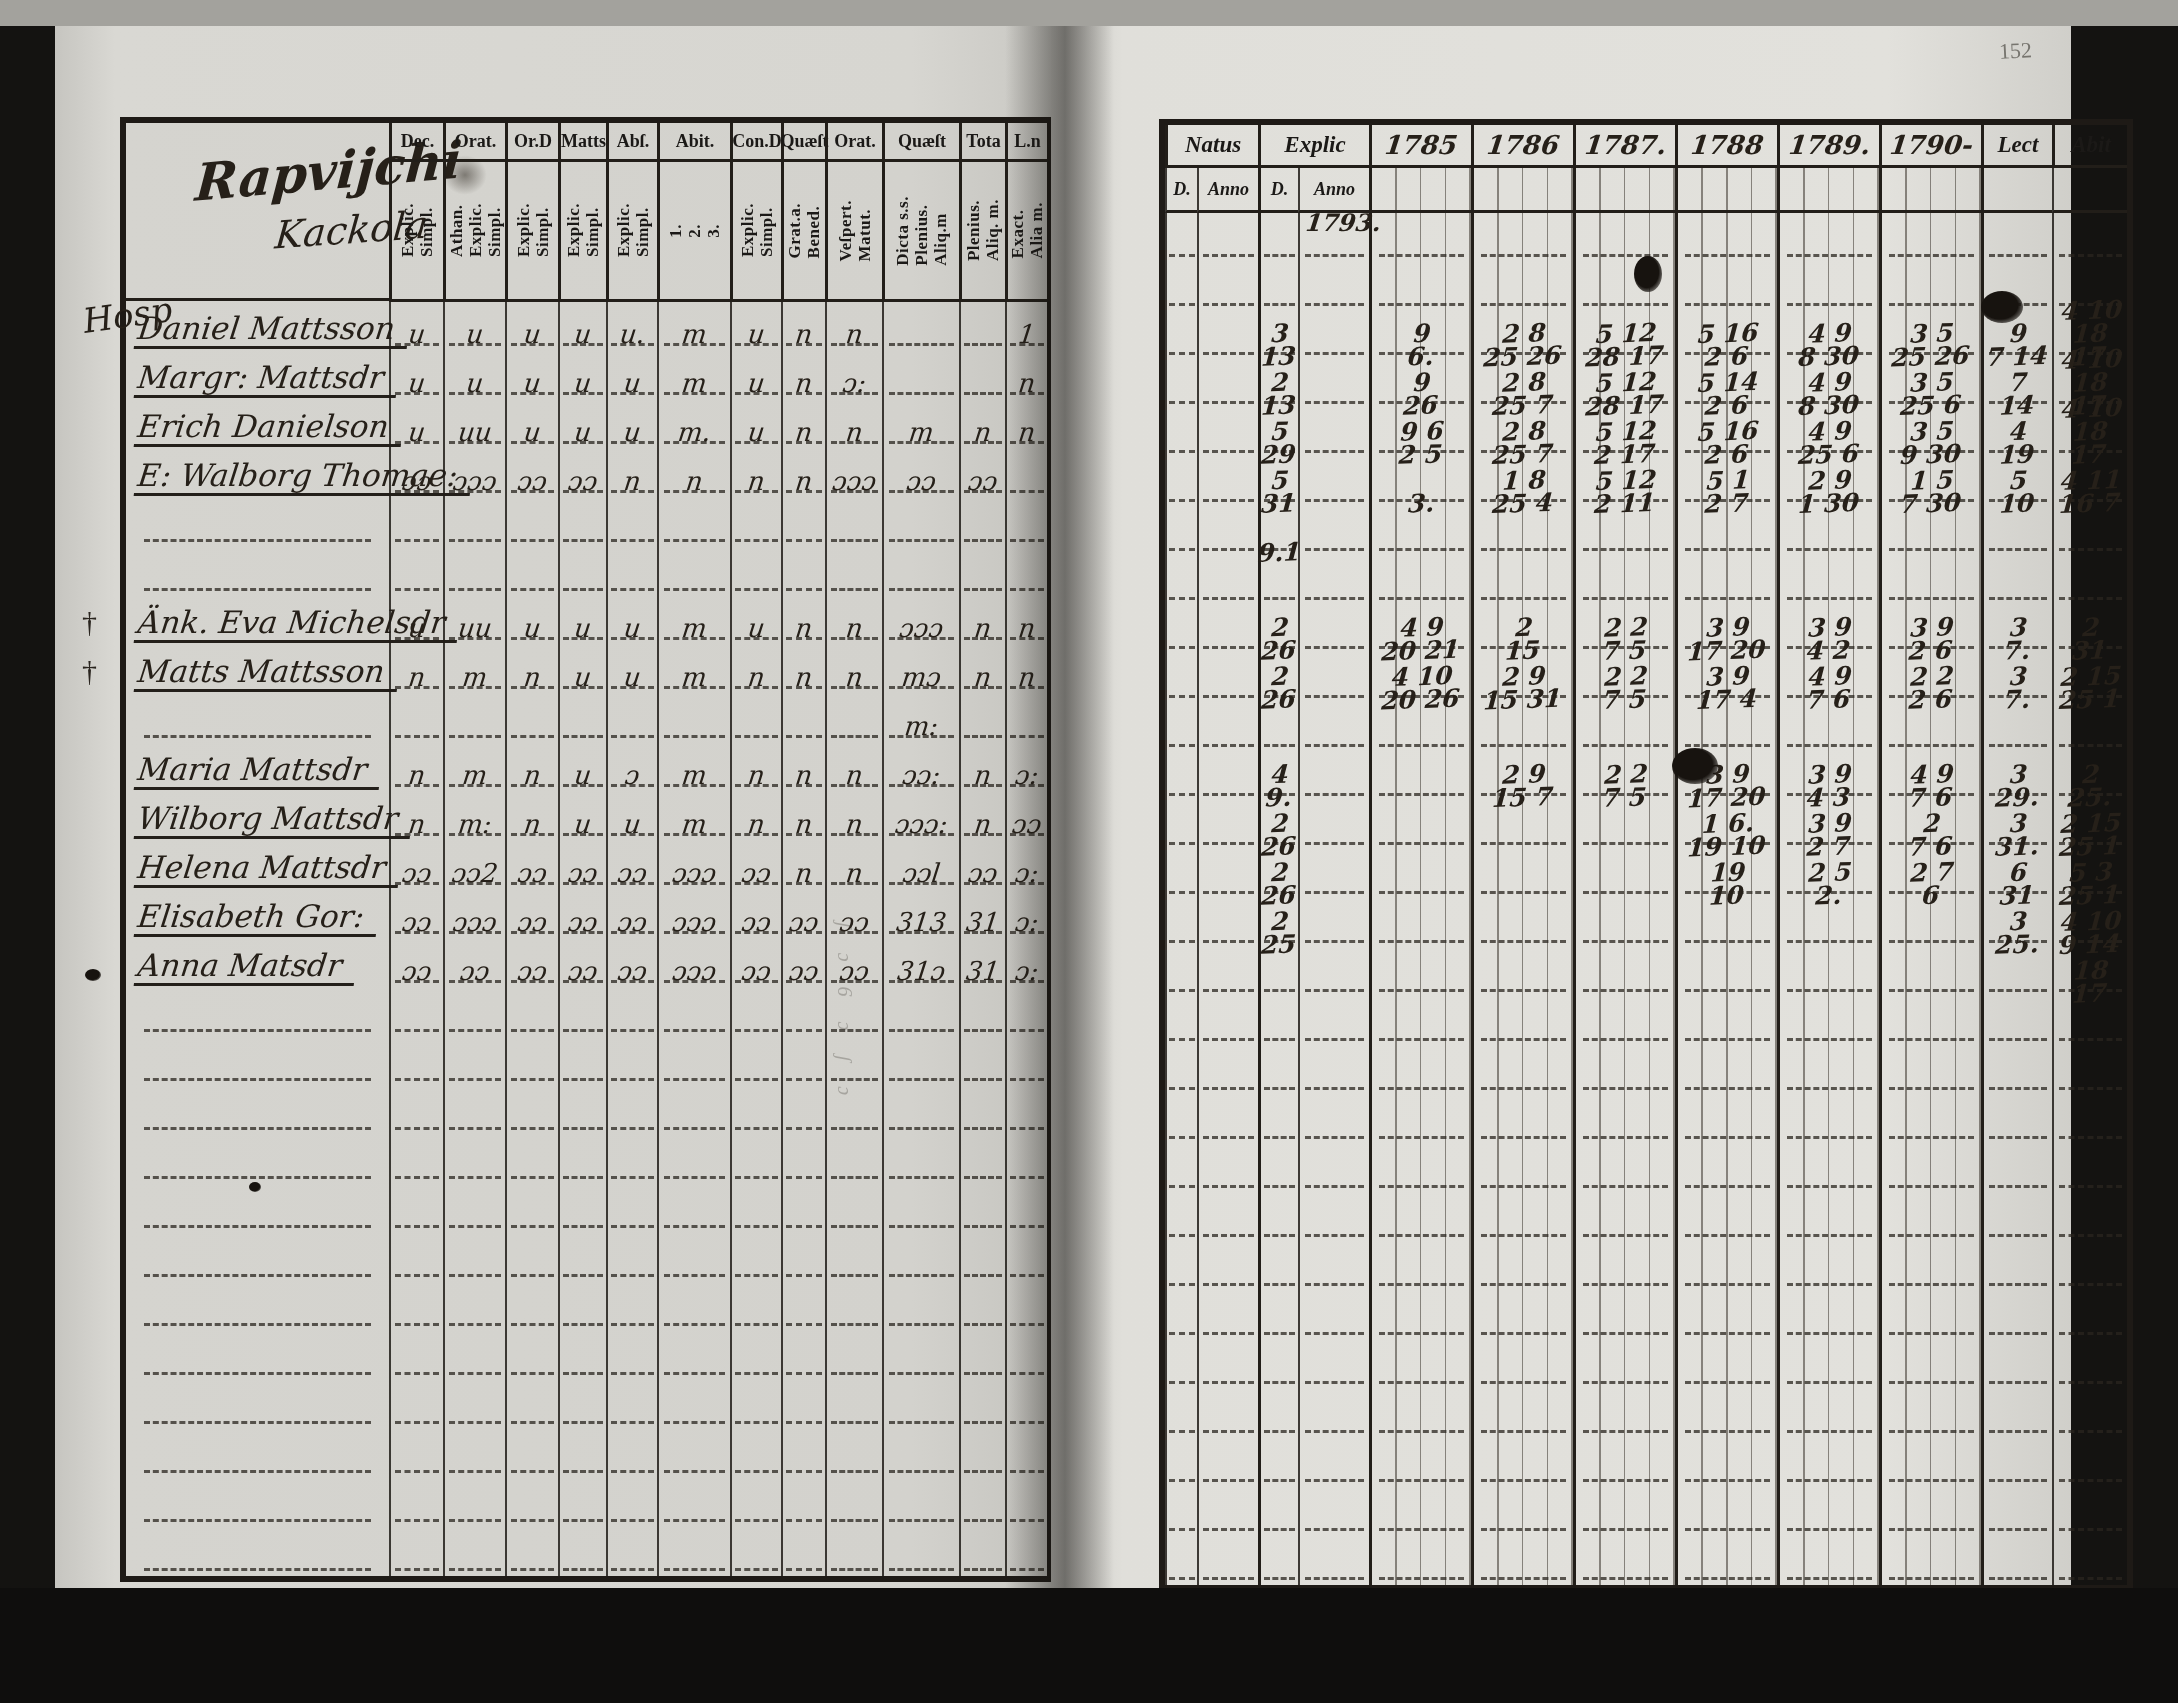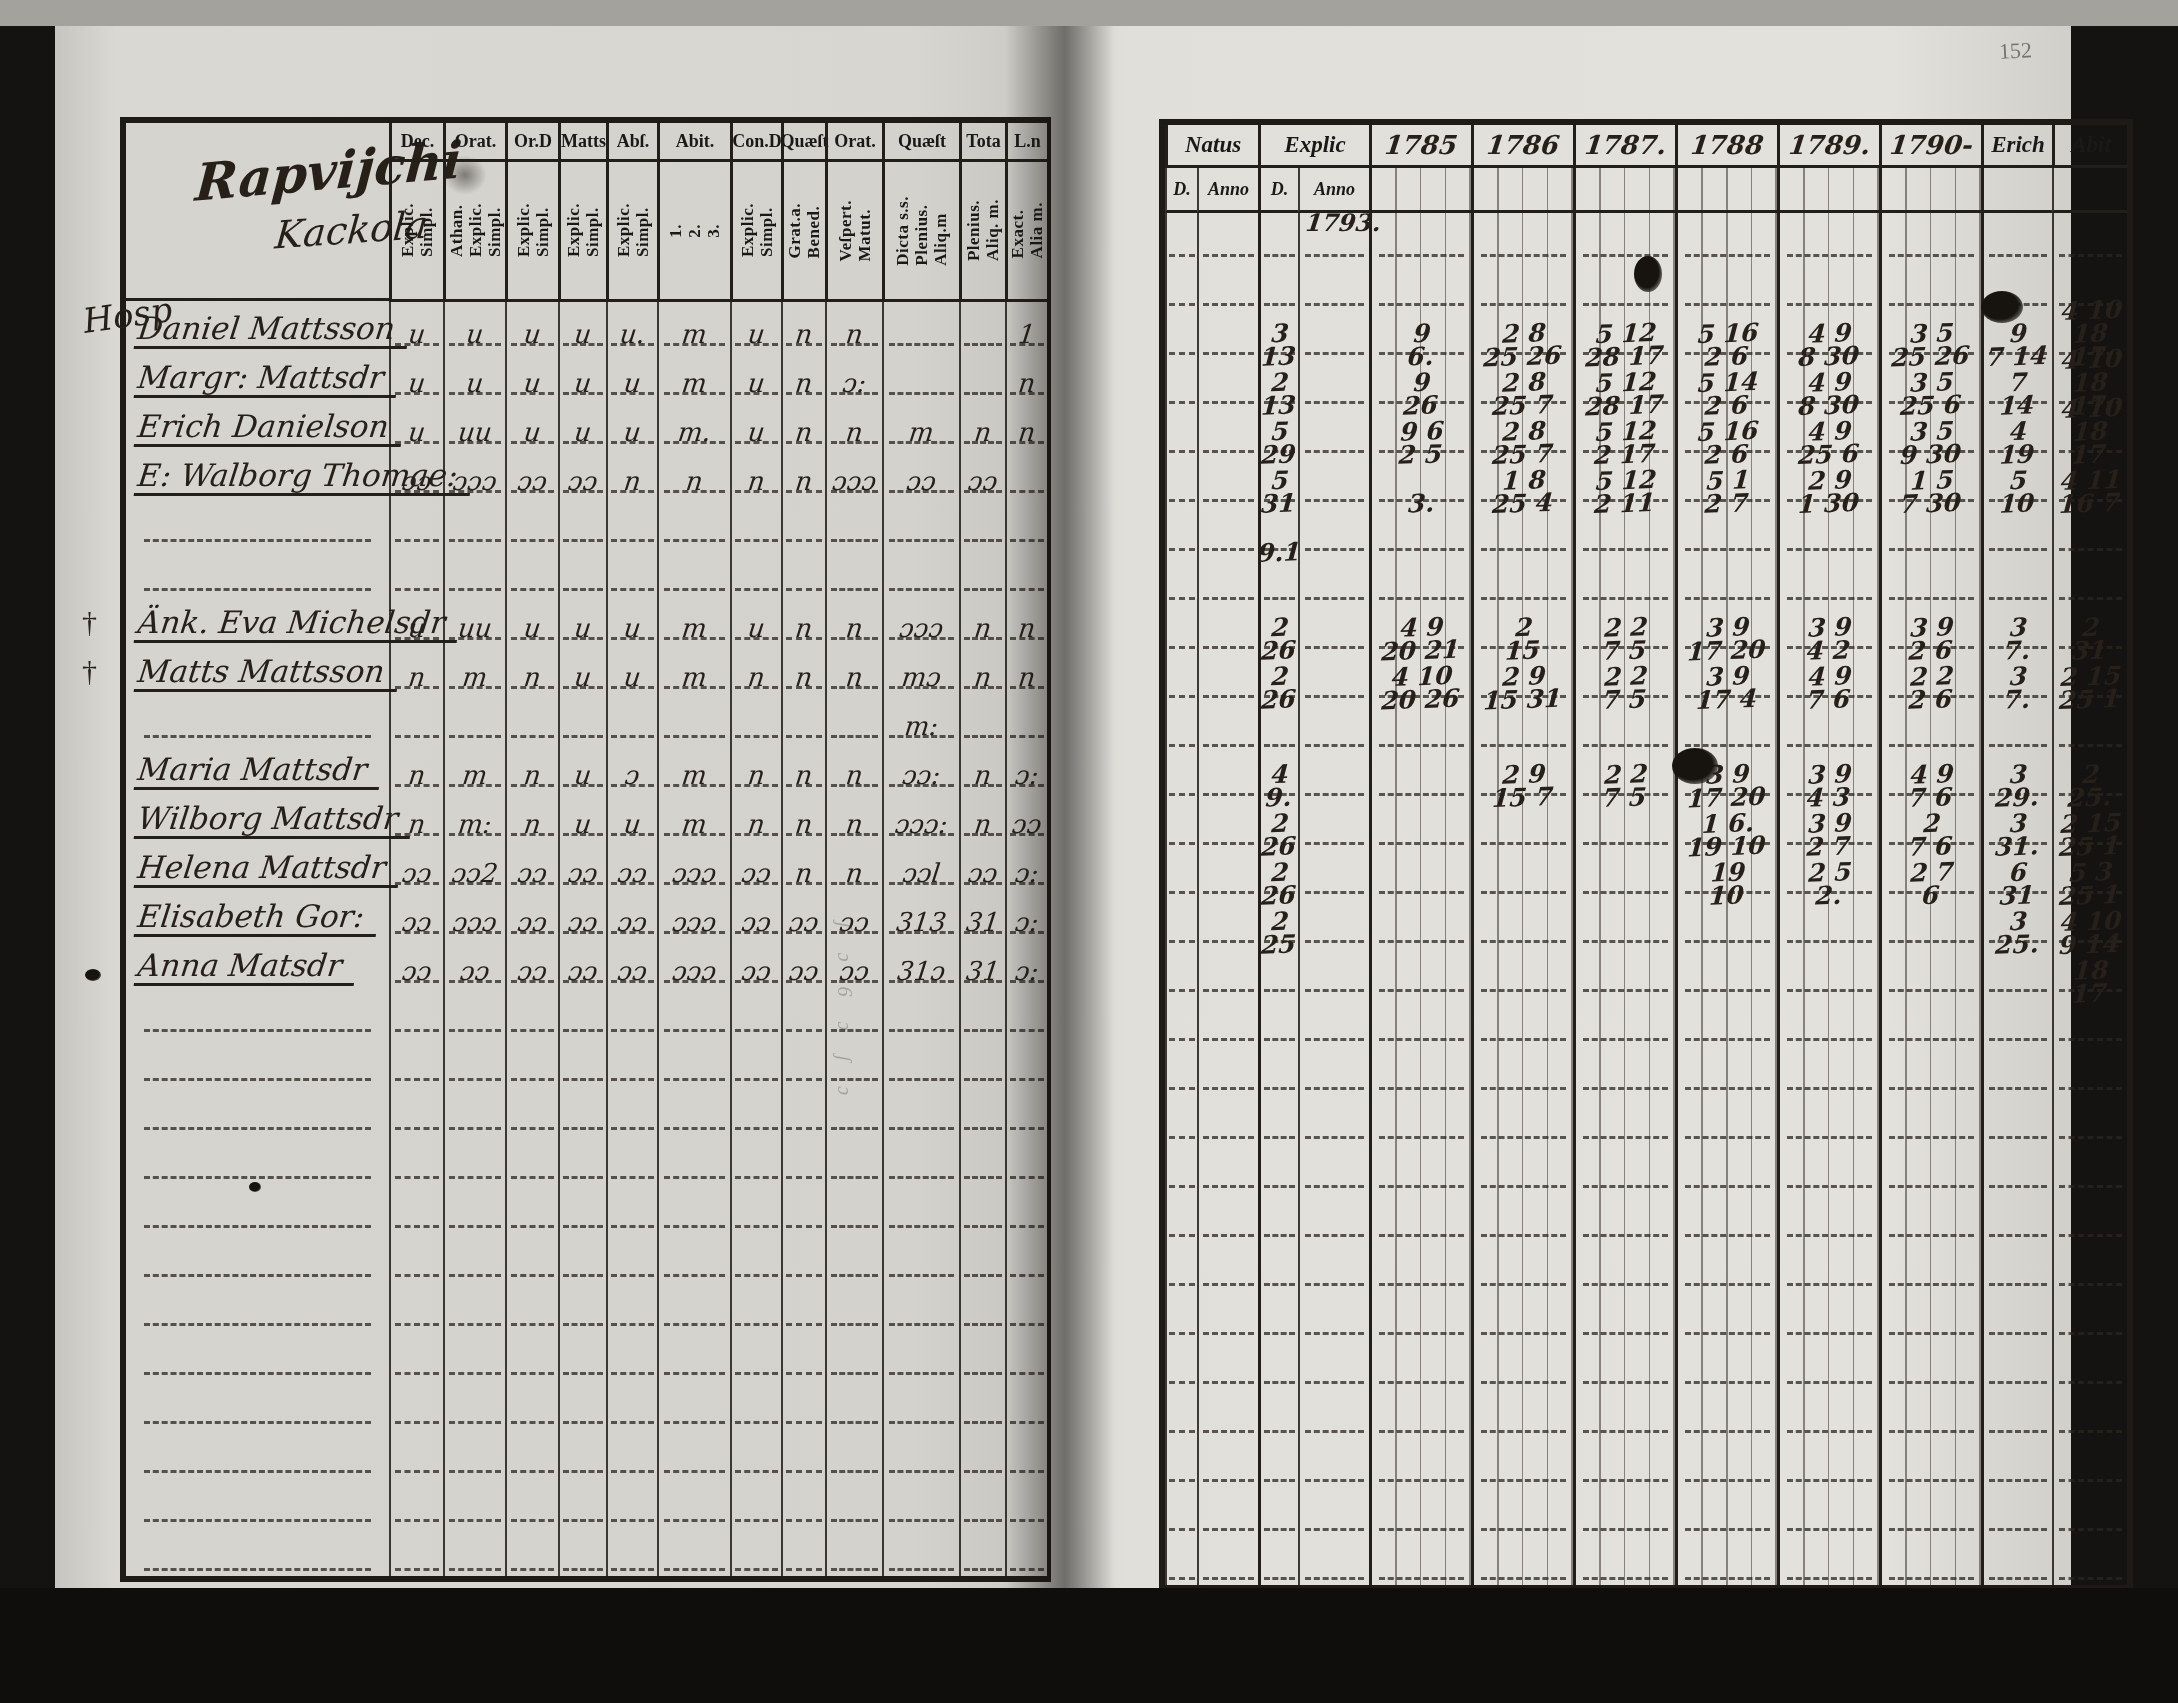--- a/index.html
+++ b/index.html
@@ -1387,21 +1387,21 @@
             </div>
             <div class="rt-h1c printed" style="grid-column: span 1;">
               <span class="hand" style="font-size: 26px;">1788</span>
             </div>
             <div class="rt-h1c printed" style="grid-column: span 1;">
               <span class="hand" style="font-size: 26px;">1789.</span>
             </div>
             <div class="rt-h1c printed" style="grid-column: span 1;">
               <span class="hand" style="font-size: 26px;">1790-</span>
             </div>
-            <div class="rt-h1c printed" style="grid-column: span 1;">Erich</div>
+            <div class="rt-h1c printed" style="grid-column: span 1;">Lect</div>
             <div class="rt-h1c printed" style="grid-column: span 1;">Abit</div>
           </div>
           <div class="rt-h2">
             <div class="rt-h2c printed">D.</div>
             <div class="rt-h2c printed">Anno</div>
             <div class="rt-h2c printed colstrong">D.</div>
             <div class="rt-h2c printed">Anno<span class="hand obiit-note">1793.</span></div>
             <div class="rt-h2c printed ycell colstrong"></div>
             <div class="rt-h2c printed ycell colstrong"></div>
             <div class="rt-h2c printed ycell colstrong"></div>

